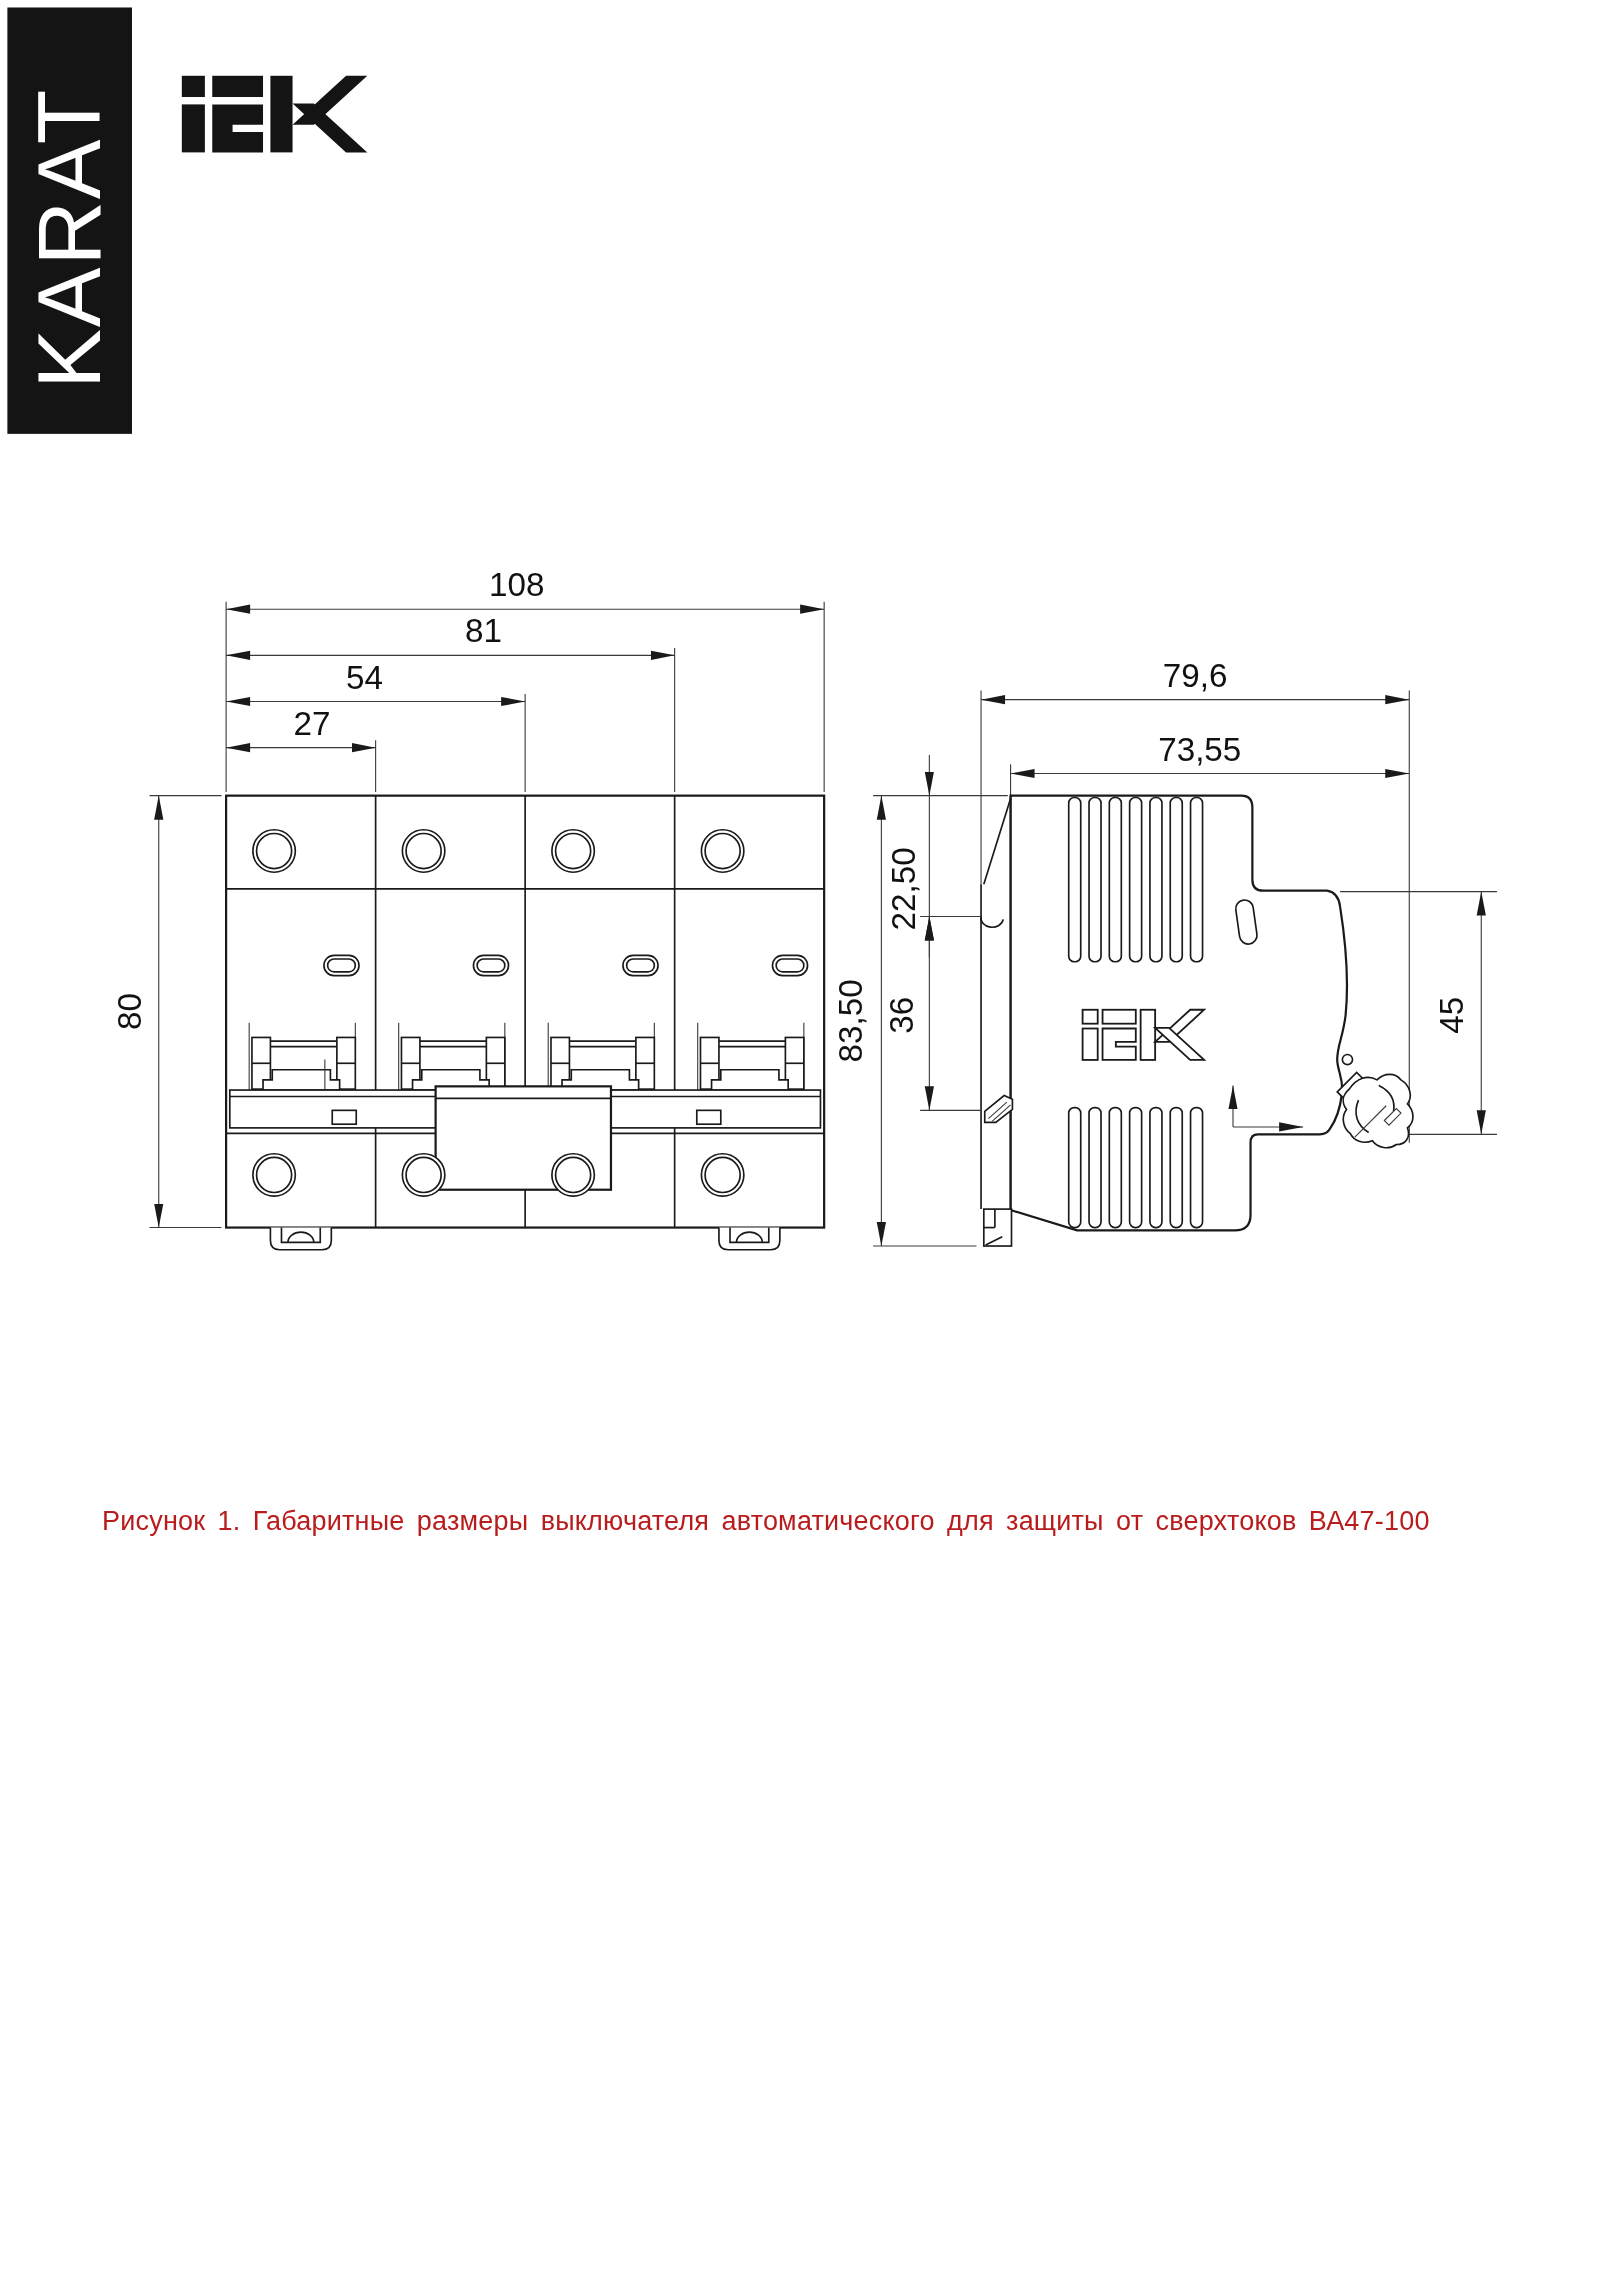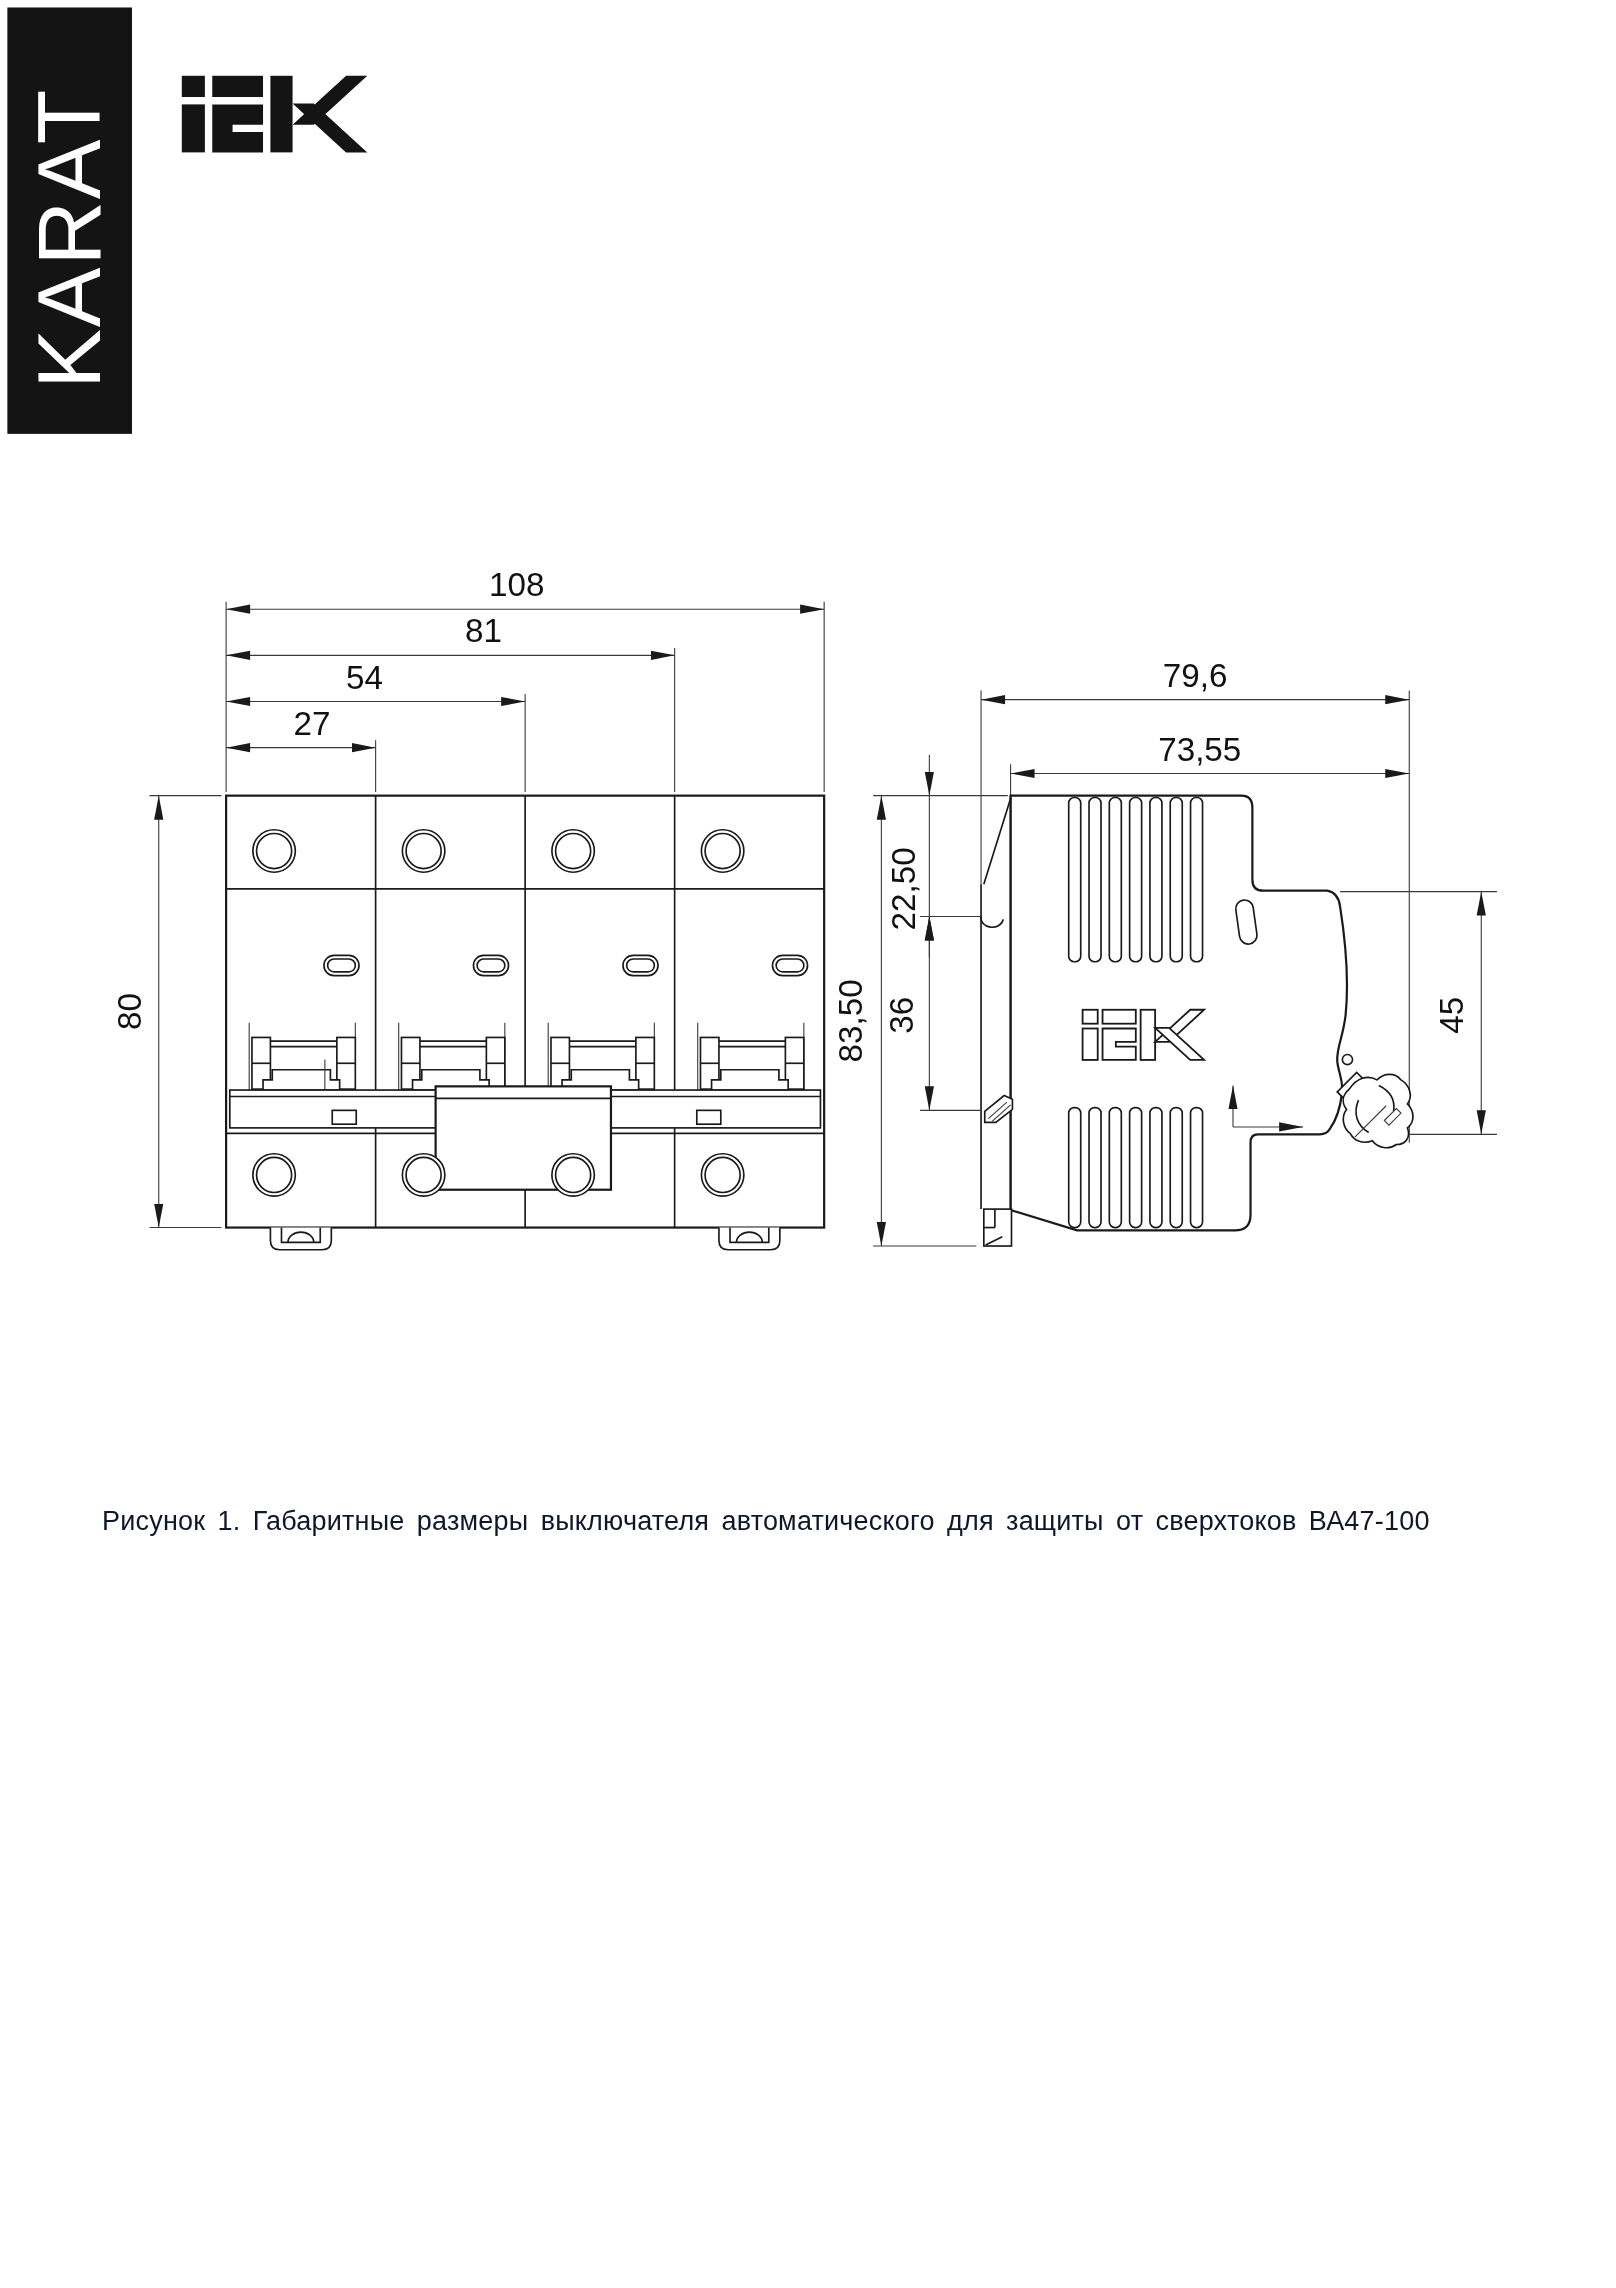--- a/index.html
+++ b/index.html
@@ -3,21 +3,21 @@
 <meta charset="utf-8">
 <style>
   html,body{margin:0;padding:0;background:#ffffff;}
   #page{position:relative;width:1616px;height:2289px;background:#ffffff;overflow:hidden;
         font-family:"Liberation Sans",sans-serif;}
   #drawing{position:absolute;left:0;top:0;}
   svg text{font-family:"Liberation Sans",sans-serif;fill:#111;}
   .dimtxt{font-size:36px;}
   .banner-txt{font-size:97px;letter-spacing:2px;fill:#ffffff;}
   #caption{position:absolute;left:102px;top:1506px;width:1366px;
-           font-size:27px;color:#0f172a;letter-spacing:0.2px;word-spacing:4.6px;white-space:nowrap;}
+           font-size:27px;color:#b91c1c;letter-spacing:0.2px;word-spacing:4.6px;white-space:nowrap;}
   .thin{stroke:#3a3a3a;stroke-width:1.2;fill:none;}
   .body2{stroke:#1a1a1a;stroke-width:2.4;fill:none;}
   .body1{stroke:#1a1a1a;stroke-width:1.8;fill:none;}
   .fillw{fill:#ffffff;}
 </style>
 </head>
 <body>
 
 <div id="page">
 <svg id="drawing" width="1616" height="2289" viewBox="0 0 1751 2480">

